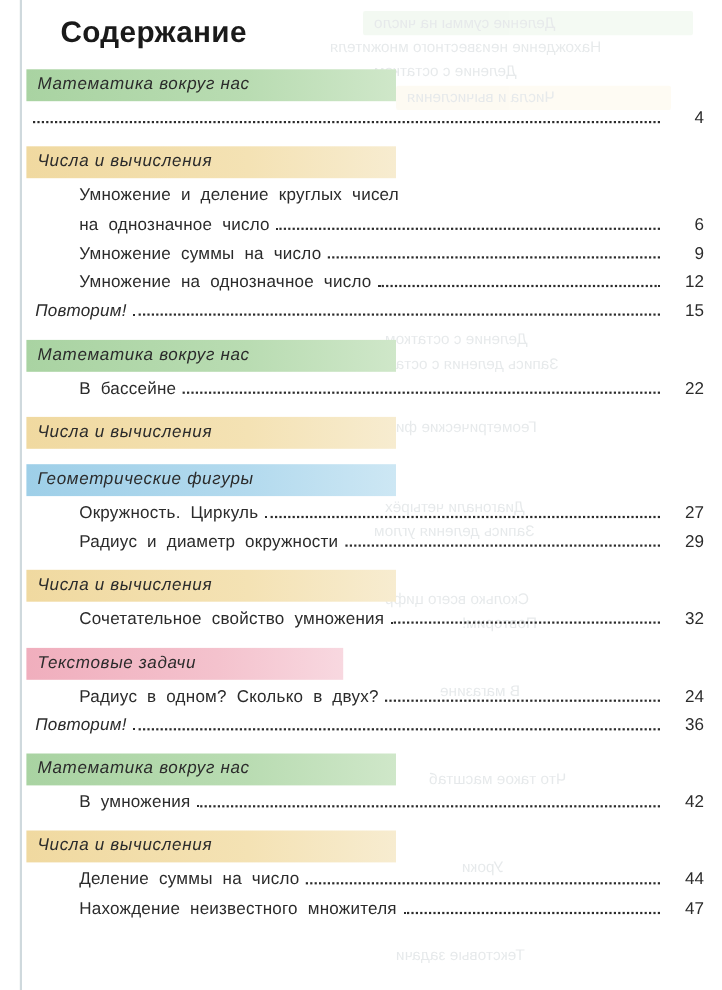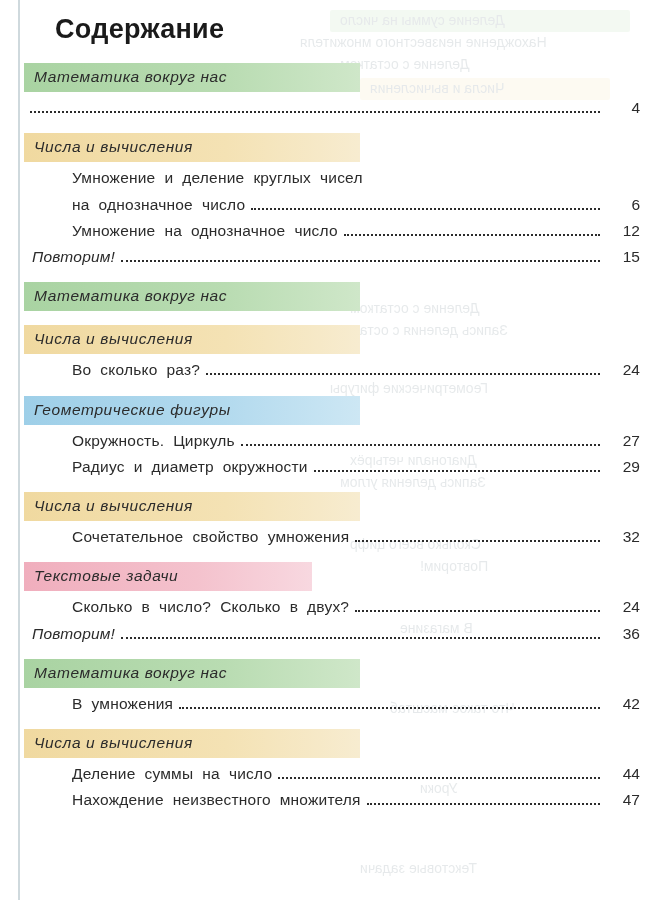--- a/index.html
+++ b/index.html
@@ -164,42 +164,47 @@
             <span class="label">Умножение  и  деление  круглых  чисел</span>
             <span class="dots"></span>
             <span class="page-num"></span>
           </div>
           <div class="entry indent">
             <span class="label">на  однозначное  число</span>
             <span class="dots"></span>
             <span class="page-num">6</span>
           </div>
           <div class="entry indent">
+            <span class="label">Умножение  суммы  на  число</span>
+            <span class="dots"></span>
+            <span class="page-num">9</span>
+          </div>
+          <div class="entry indent">
             <span class="label">Умножение  на  однозначное  число</span>
             <span class="dots"></span>
             <span class="page-num">12</span>
           </div>
         </div>
         <div class="section">
           <div class="entry flush">
             <span class="label repeat">Повторим!</span>
             <span class="dots"></span>
             <span class="page-num">15</span>
           </div>
         </div>
         <div class="section">
           <div class="section-head head-green">Математика  вокруг  нас</div>
-        </div>
-        <div class="section">
-          <div class="section-head head-yellow">Числа  и  вычисления</div>
-          <div class="entry indent">
-            <span class="label">Во  сколько  раз?</span>
-            <span class="dots"></span>
-            <span class="page-num">24</span>
-          </div>
+          <div class="entry indent">
+            <span class="label">В  бассейне</span>
+            <span class="dots"></span>
+            <span class="page-num">22</span>
+          </div>
+        </div>
+        <div class="section">
+          <div class="section-head head-yellow">Числа  и  вычисления</div>
         </div>
         <div class="section">
           <div class="section-head head-blue">Геометрические  фигуры</div>
           <div class="entry indent">
             <span class="label">Окружность.  Циркуль</span>
             <span class="dots"></span>
             <span class="page-num">27</span>
           </div>
           <div class="entry indent">
             <span class="label">Радиус  и  диаметр  окружности</span>
@@ -211,21 +216,21 @@
           <div class="section-head head-yellow">Числа  и  вычисления</div>
           <div class="entry indent">
             <span class="label">Сочетательное  свойство  умножения</span>
             <span class="dots"></span>
             <span class="page-num">32</span>
           </div>
         </div>
         <div class="section">
           <div class="section-head head-pink">Текстовые  задачи</div>
           <div class="entry indent">
-            <span class="label">Сколько  в  число?  Сколько  в  двух?</span>
+            <span class="label">Радиус  в  одном?  Сколько  в  двух?</span>
             <span class="dots"></span>
             <span class="page-num">24</span>
           </div>
         </div>
         <div class="section">
           <div class="entry flush">
             <span class="label repeat">Повторим!</span>
             <span class="dots"></span>
             <span class="page-num">36</span>
           </div>

